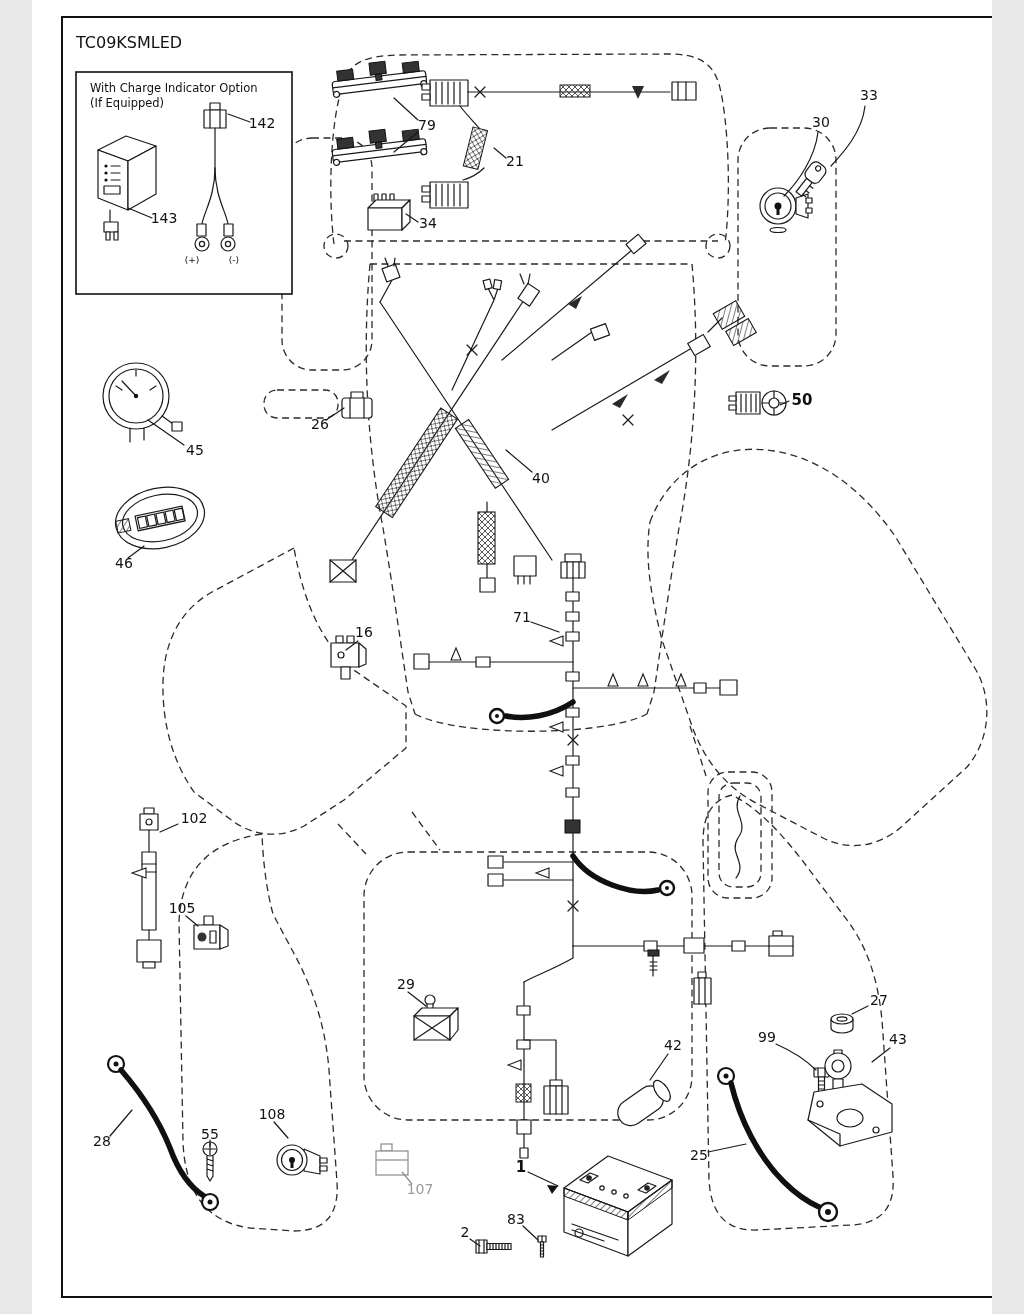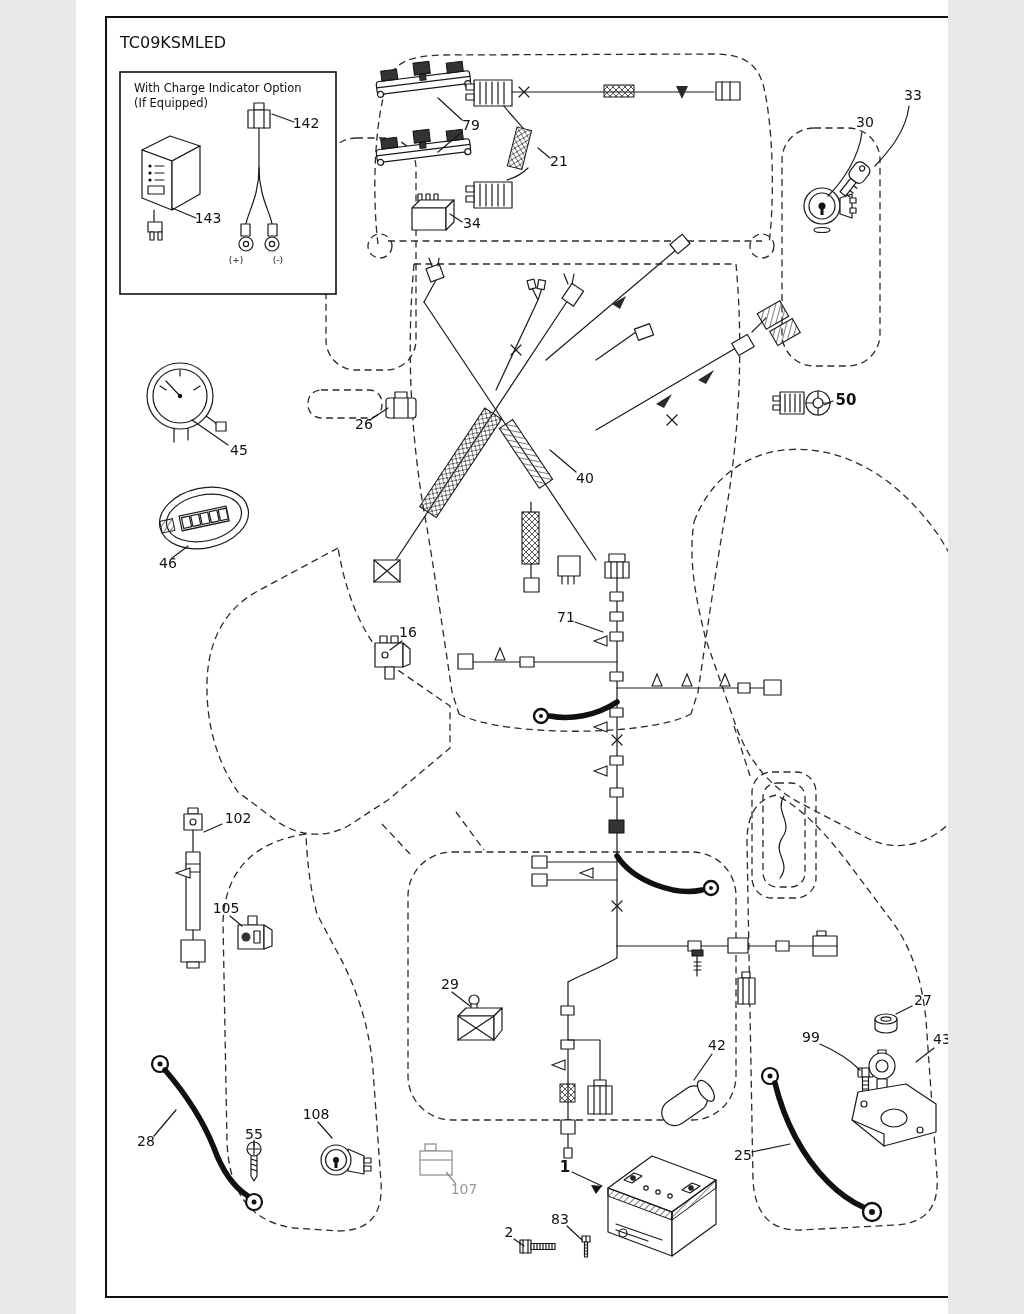--- a/index.html
+++ b/index.html
@@ -1,16 +1,16 @@
 <!DOCTYPE html>
 <html><head>
 <meta charset="utf-8">
 <style>
   html,body{margin:0;padding:0;background:#e8e8e8}
-  .page{position:relative;width:872px;height:1314px;background:#ffffff;margin:0 auto;
+  .page{position:relative;width:960px;height:1314px;background:#ffffff;margin:0 auto;
         font-family:"DejaVu Sans",sans-serif;overflow:hidden}
   svg{display:block}
   .ln{fill:none;stroke:#1a1a1a;stroke-width:1.2;stroke-linecap:round;stroke-linejoin:round}
   .fw{fill:#ffffff;stroke:#1a1a1a;stroke-width:1.2;stroke-linejoin:round}
   .darkfill{fill:#333333;stroke:#111111;stroke-width:1}
   .dash{fill:none;stroke:#2b2b2b;stroke-width:1.3;stroke-dasharray:7 4.5;stroke-linejoin:round}
   .thick{fill:none;stroke:#101010;stroke-width:5.5;stroke-linecap:round}
   .gln{fill:none;stroke:#8a8a8a;stroke-width:1.2}
   .gfw{fill:#ffffff;stroke:#8a8a8a;stroke-width:1.2}
   .arrow-o{fill:#ffffff;stroke:#1a1a1a;stroke-width:1.1}

